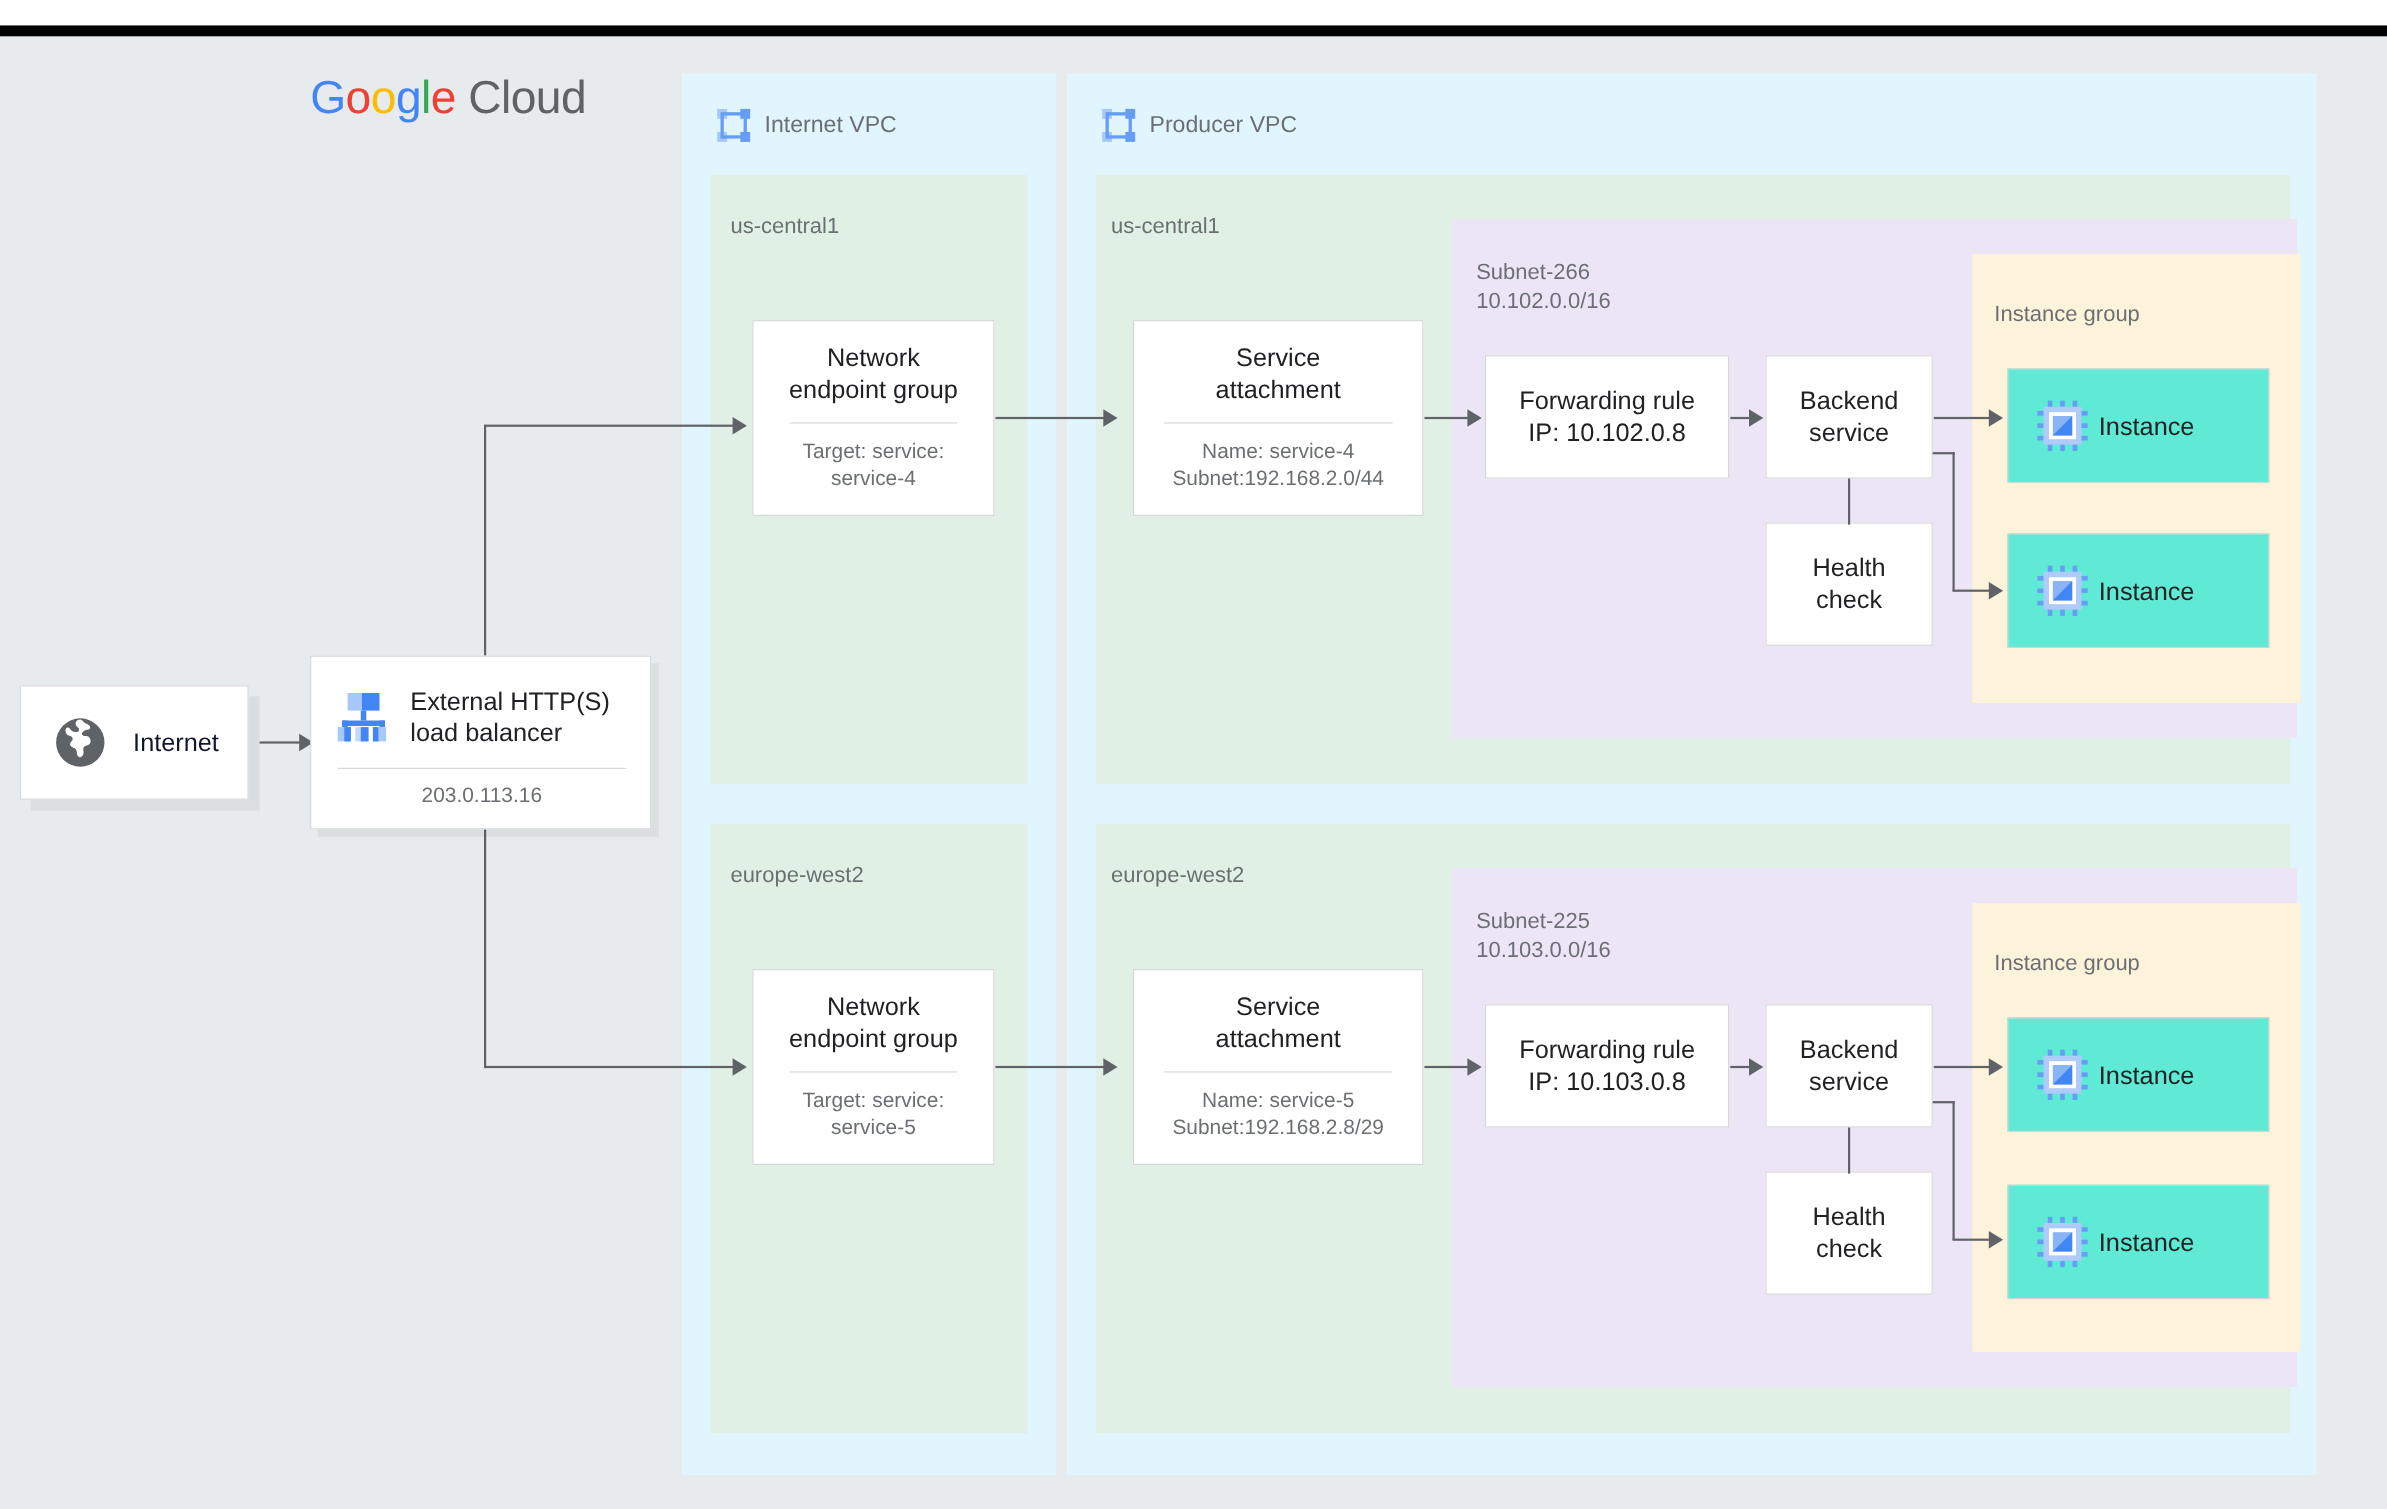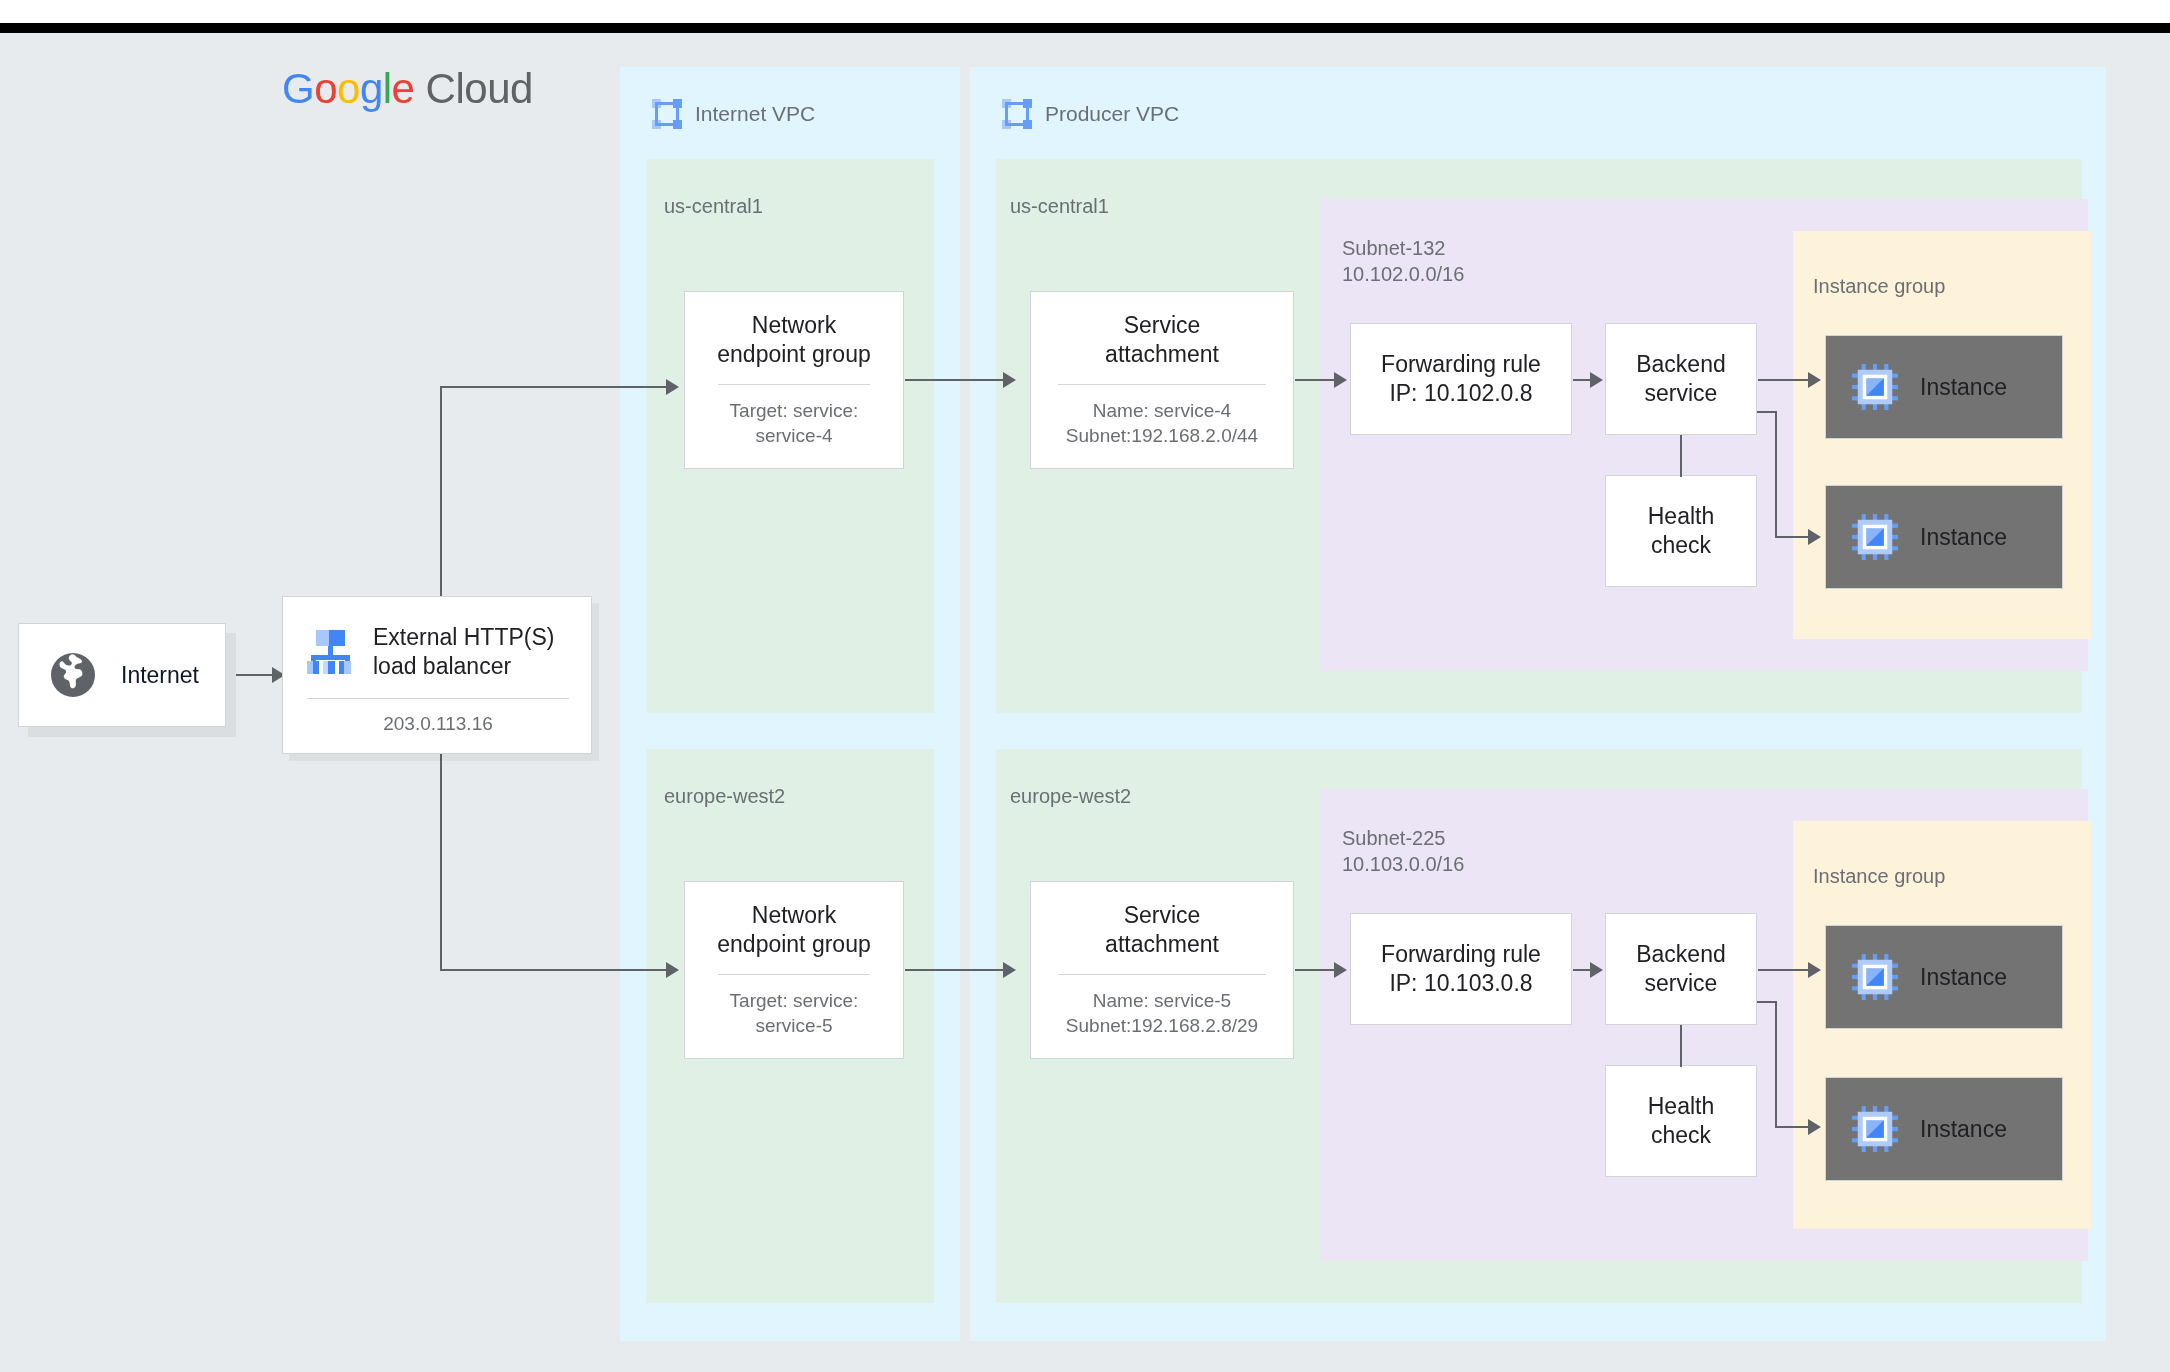--- a/index.html
+++ b/index.html
@@ -137,25 +137,25 @@
     justify-content: center;
     font-size: 23px;
     color: #202124;
     text-align: center;
     line-height: 1.28;
     white-space: pre-line;
   }
   .node-row {
     position: absolute;
     box-sizing: border-box;
-    background: #737373;
+    background: #5eead4;
     border: 1px solid #d2d5d8;
     display: flex;
     align-items: center;
-    gap: 22px;
+    gap: 10px;
     padding-left: 26px;
   }
   .node-row .lbl {
     font-size: 23px;
     color: #202124;
     white-space: nowrap;
   }
 
   
   .internet-box {
@@ -279,21 +279,21 @@
   <div class="node" style="left:1030px; top:268px; width:264px; height:178px;">
     <div class="node-title">Service
 attachment</div>
     <div class="node-divider" style="width:208px;"></div>
     <div class="node-sub">Name: service-4
 Subnet:192.168.2.0/44</div>
   </div>
 
   <div class="panel subnet" style="left:1320px; top:176px; width:768px; height:472px;"></div>
   <div class="panel-label" style="left:1342px; top:212px;">
-    <span>Subnet-132</span><br>
+    <span>Subnet-266</span><br>
     <span>10.102.0.0/16</span>
   </div>
 
   <div class="node-plain" style="left:1350px; top:300px; width:222px; height:112px;">Forwarding rule
 IP: 10.102.0.8</div>
 
   <div class="node-plain" style="left:1605px; top:300px; width:152px; height:112px;">Backend
 service</div>
 
   <div class="node-plain" style="left:1605px; top:452px; width:152px; height:112px;">Health

